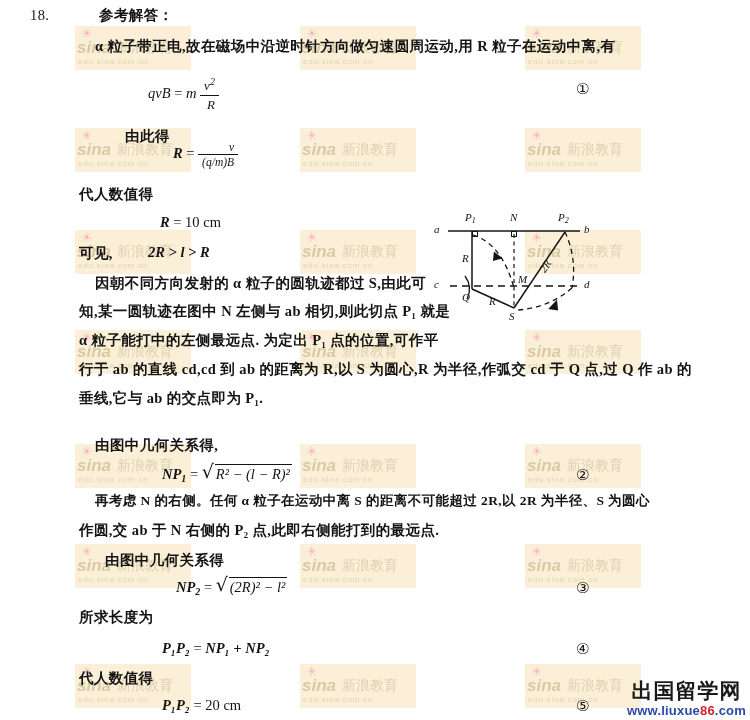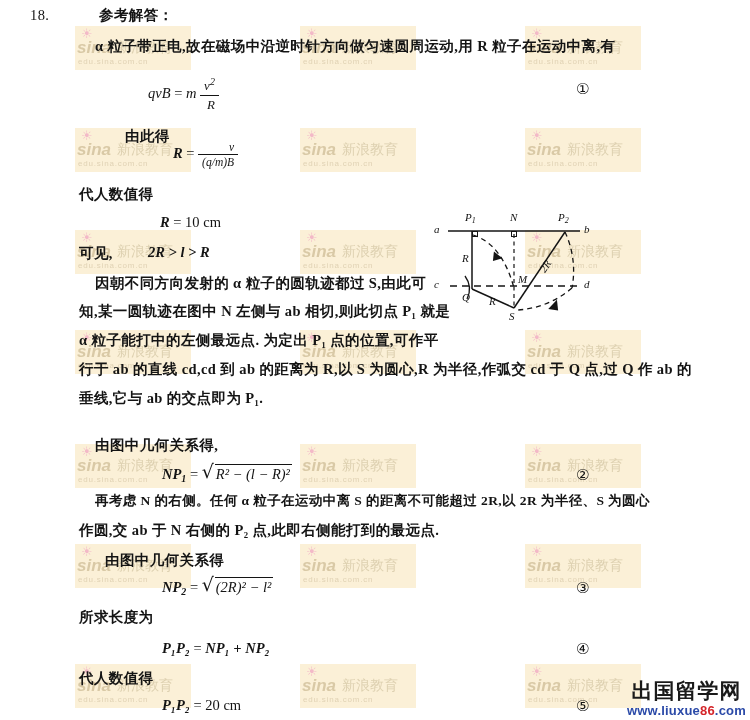--- a/index.html
+++ b/index.html
@@ -399,21 +399,21 @@
       </span>
     </span>
     <span class="ln tagnum" style="left:576px; top:466px;">②</span>
 
     <span class="ln cn" style="left:95px; top:492px; font-weight:bold; font-size:13.5px;">再考虑 N 的右侧。任何 α 粒子在运动中离 S 的距离不可能超过 2R,以 2R 为半径、S 为圆心</span>
 
     <span class="ln cn" style="left:79px; top:521px; font-weight:bold;">作圆,交 ab 于 N 右侧的 P₂ 点,此即右侧能打到的最远点.</span>
 
     <span class="ln cn" style="left:105px; top:551px; font-weight:bold;">由图中几何关系得</span>
 
-    <span class="ln eq" style="left:162px; top:577px;text-align:center;">
+    <span class="ln eq" style="left:176px; top:577px;text-align:center;">
       <span style="font-weight:bold;">NP</span><span class="sub" style="font-weight:bold;">2</span>
       <span style="font-style:normal;">=</span>
       <span class="rad">
         <span class="rsym">√</span>
         <span class="rbody">(2R)² − l²</span>
       </span>
     </span>
     <span class="ln tagnum" style="left:576px; top:579px;">③</span>
 
     <span class="ln cn" style="left:79px; top:608px; font-weight:bold;">所求长度为</span>

